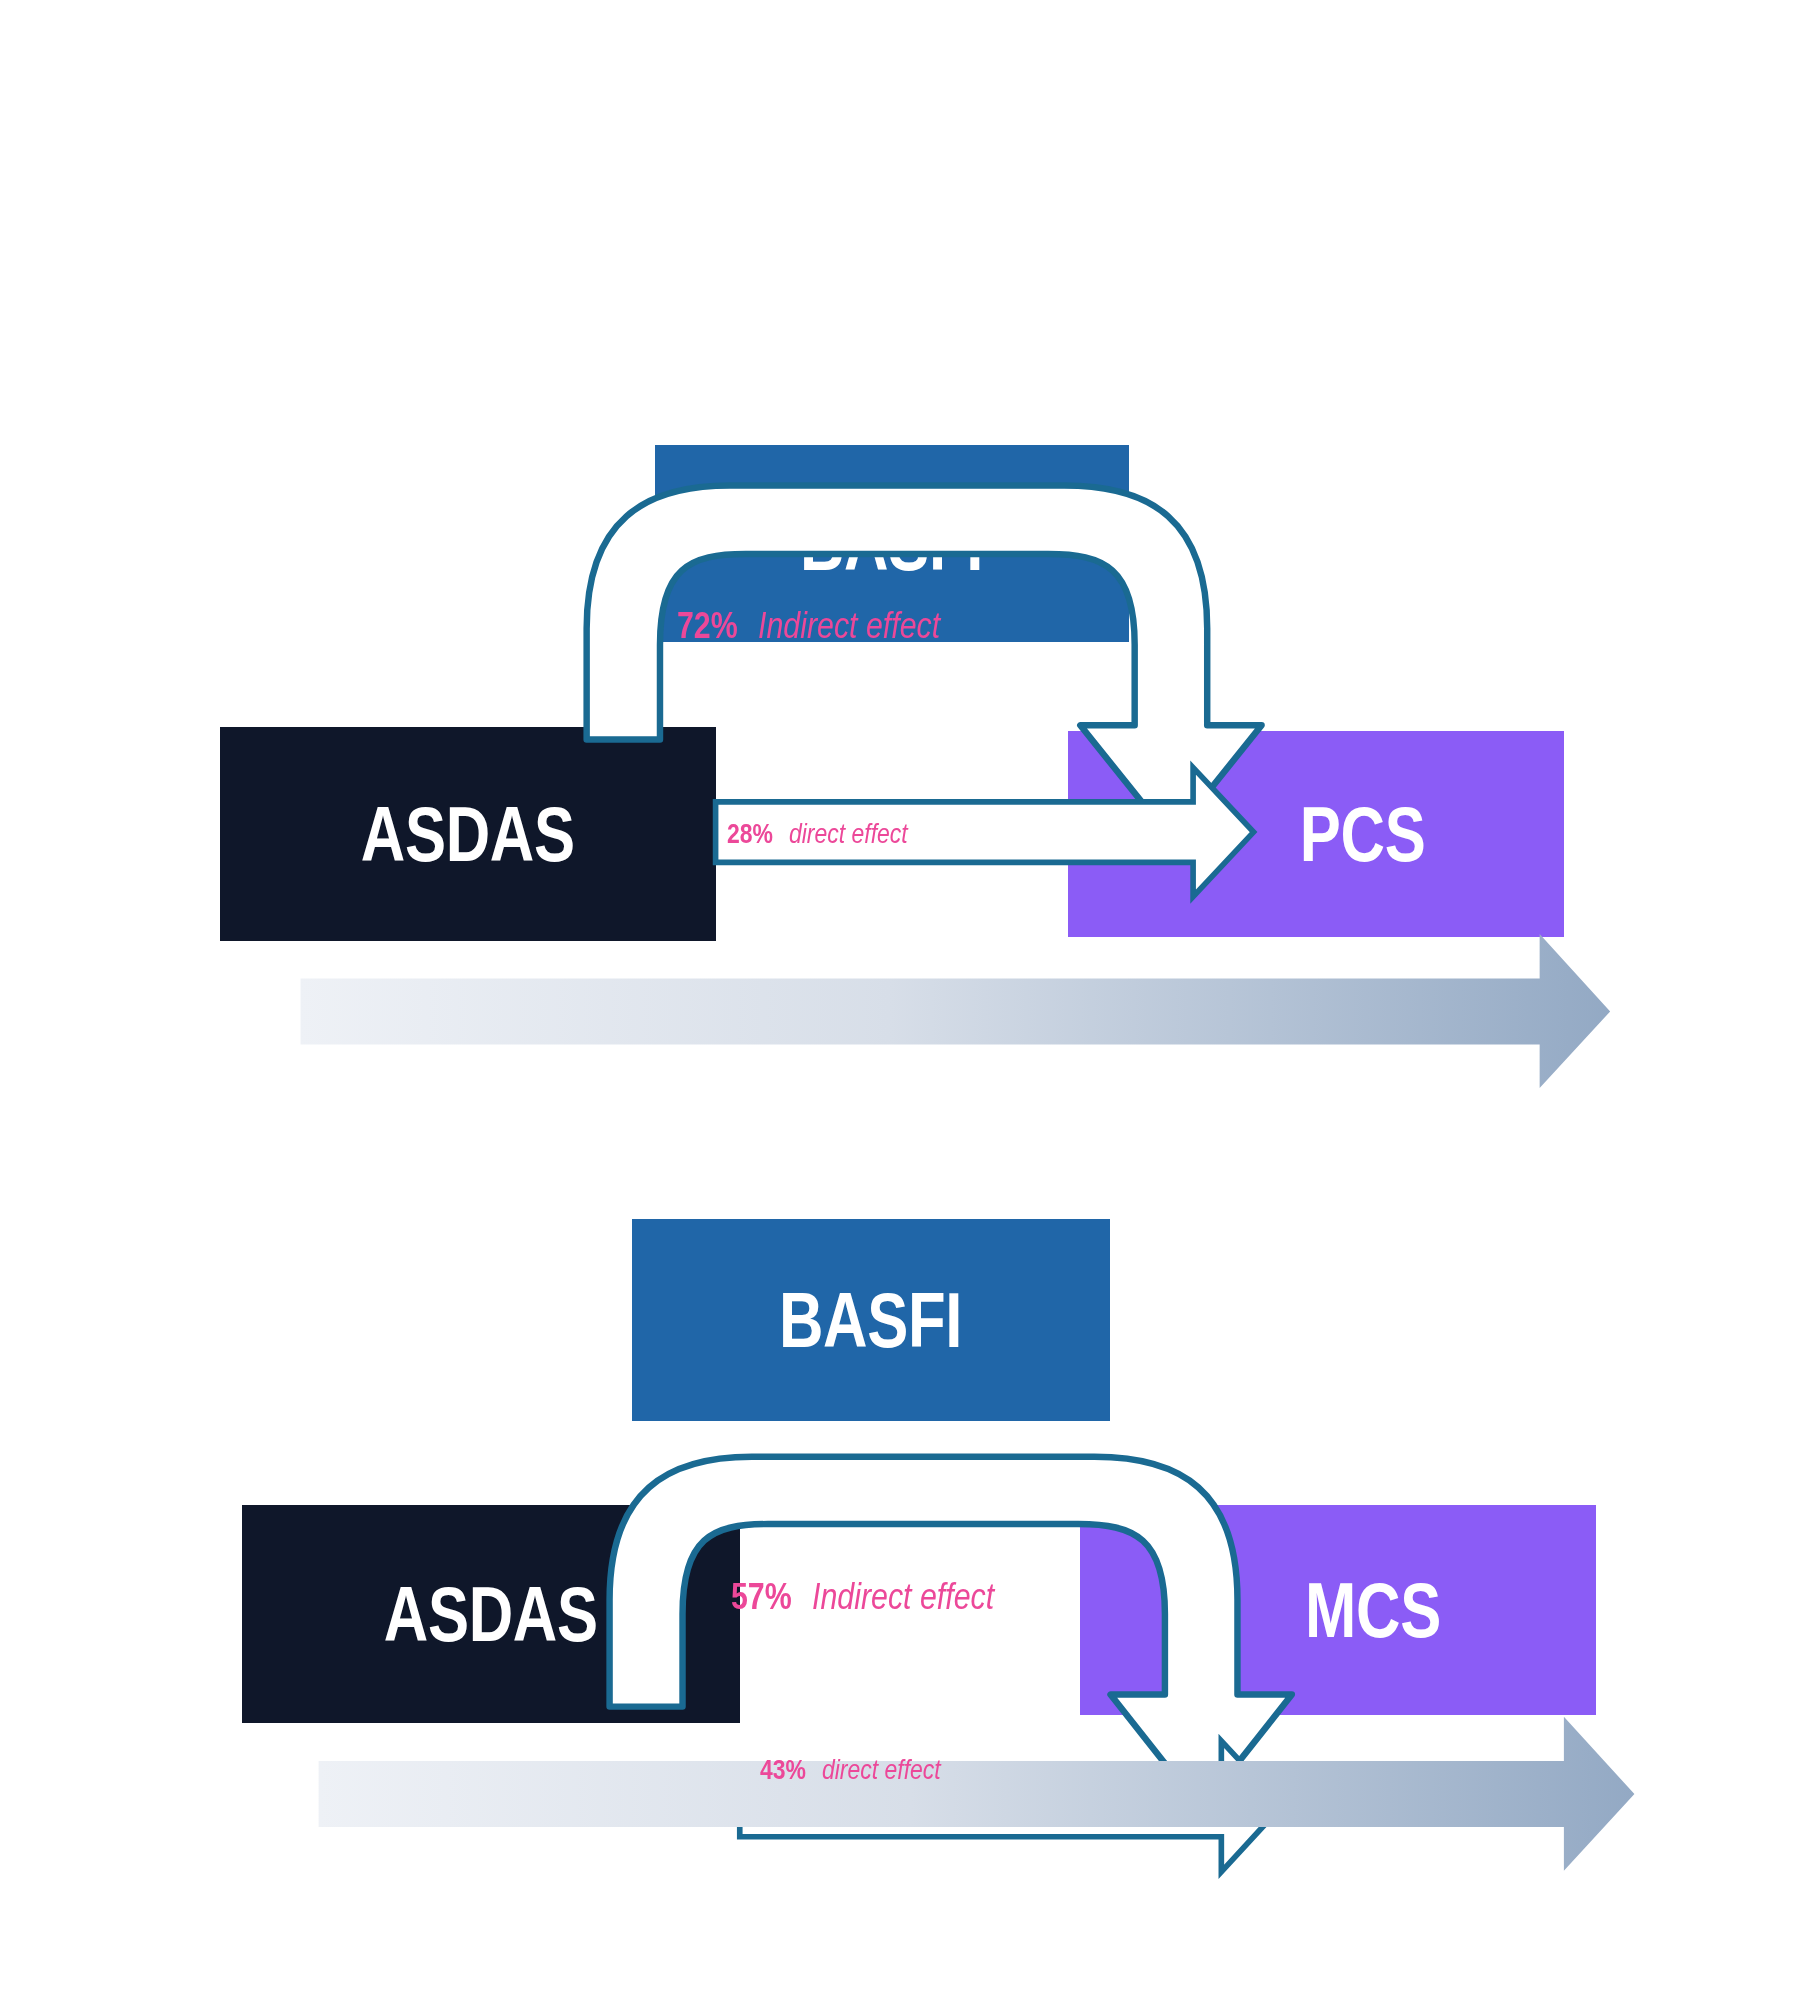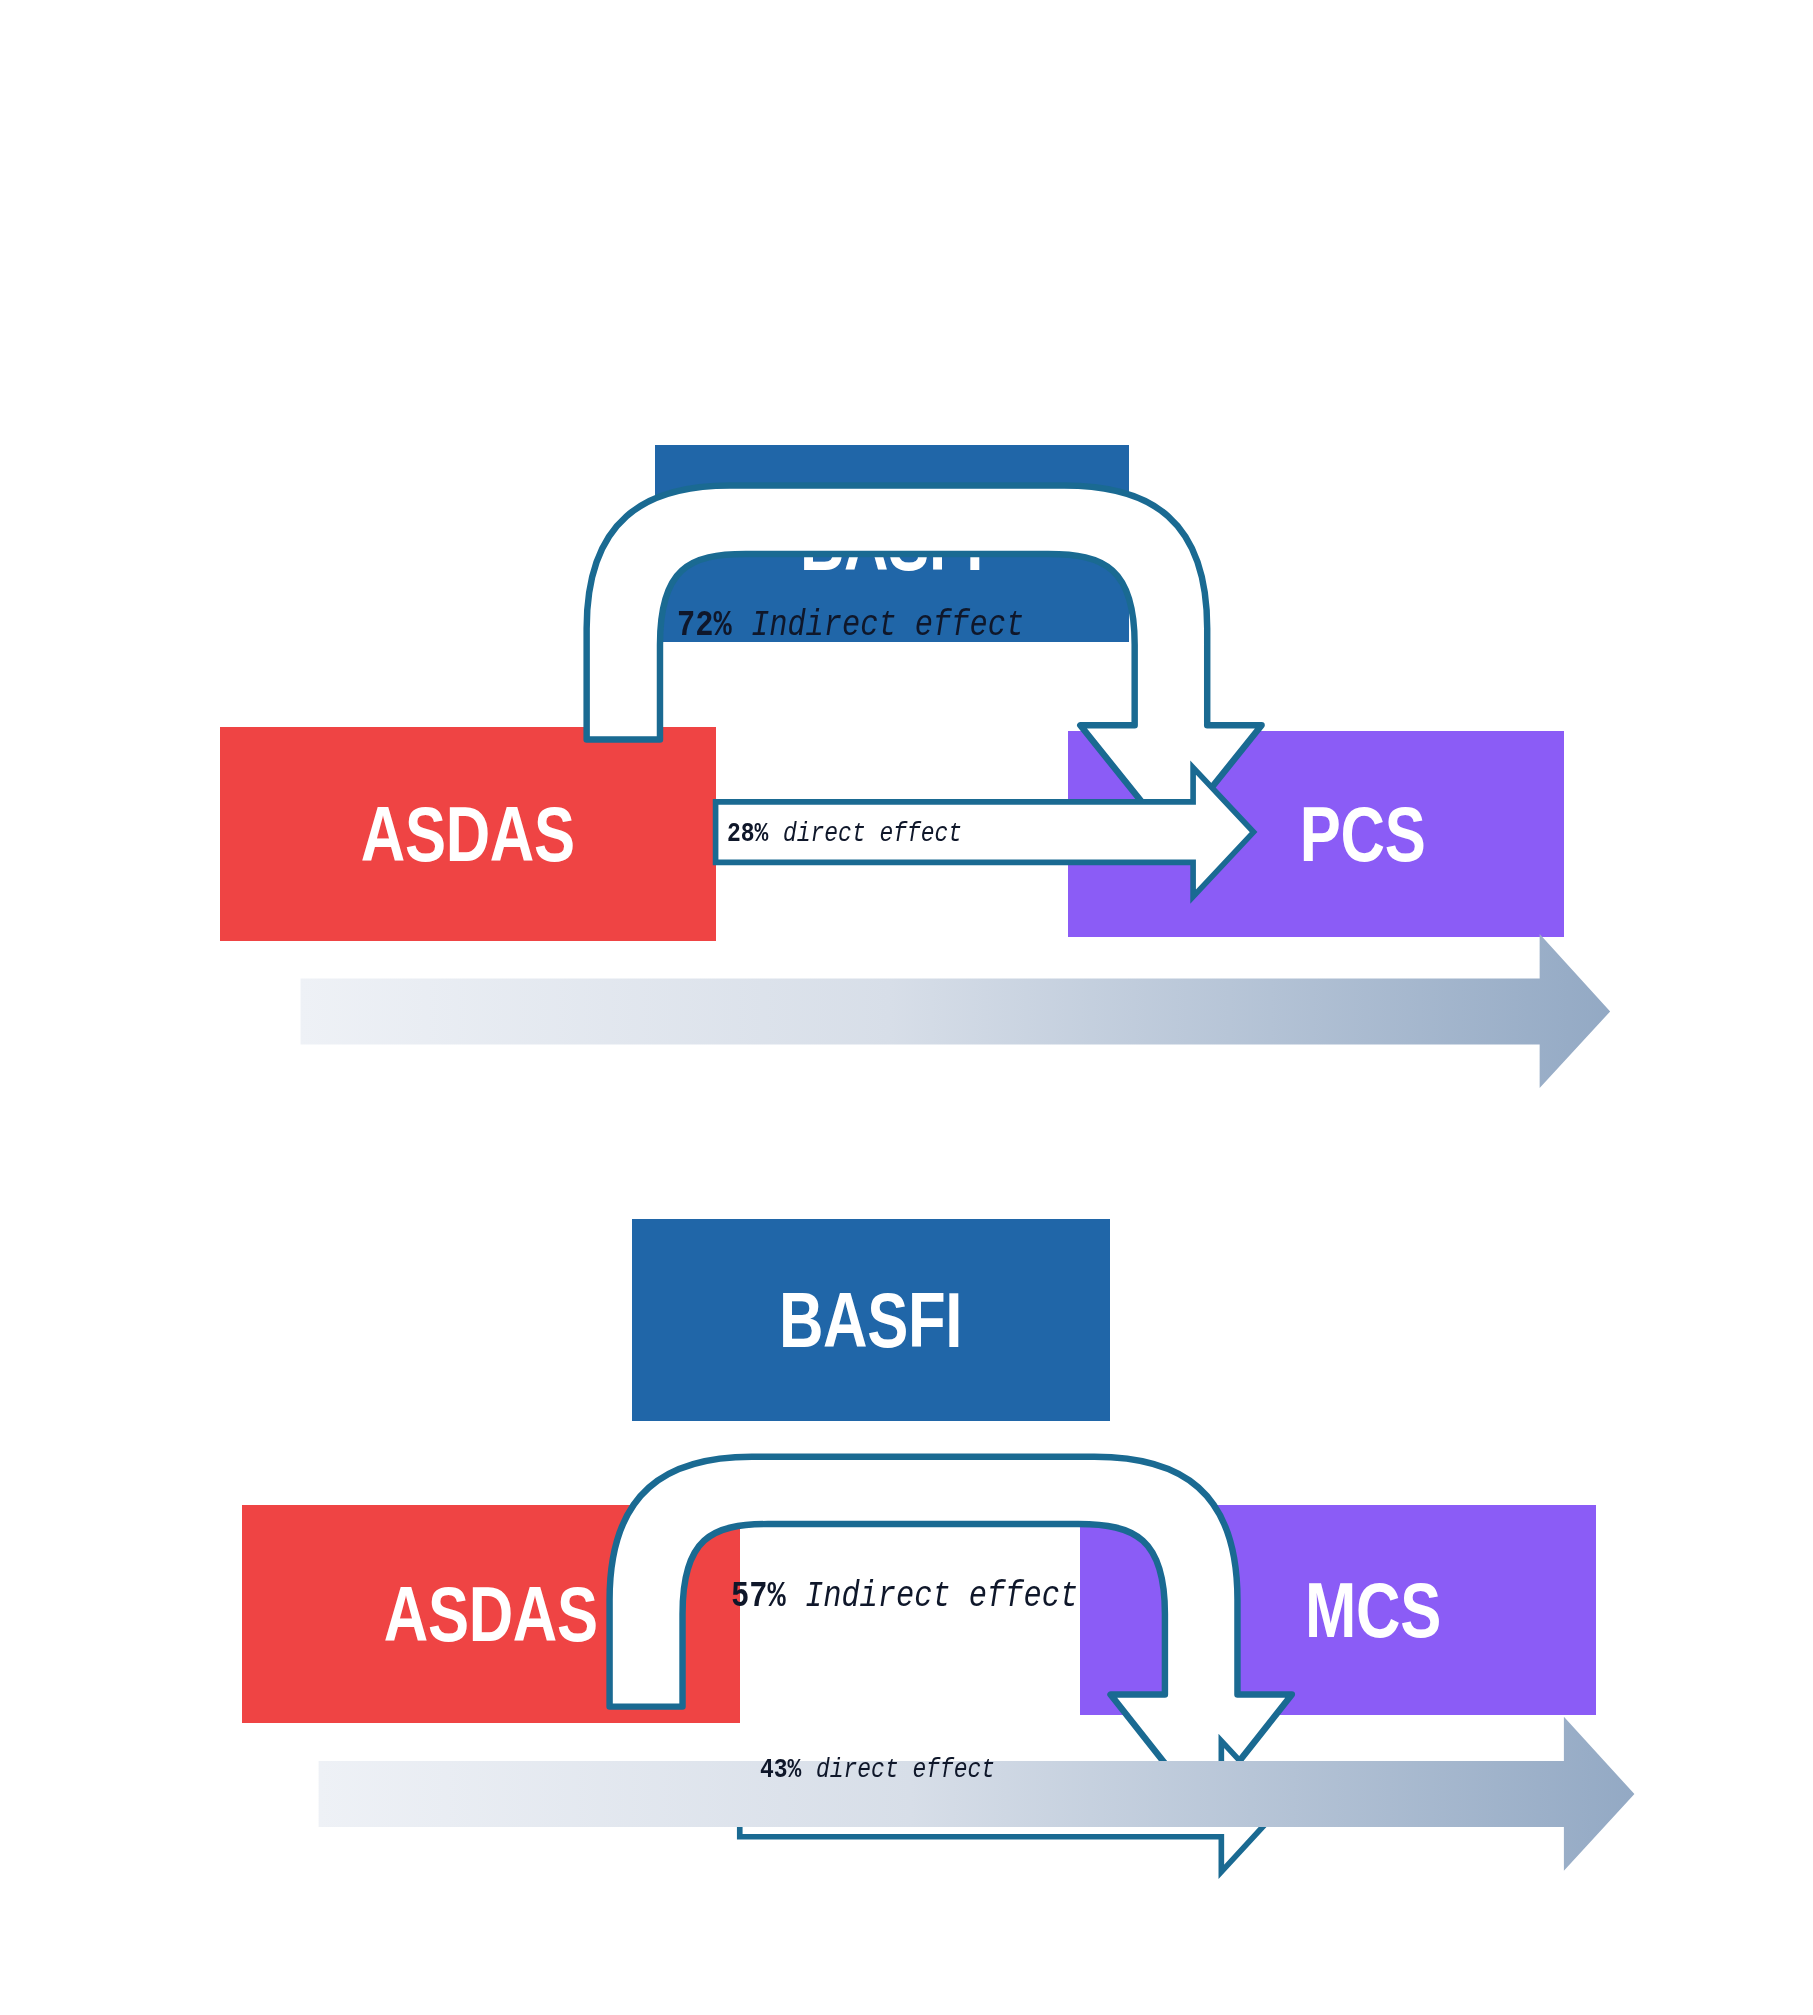--- a/index.html
+++ b/index.html
@@ -16,33 +16,33 @@
     color:#ffffff;
     font-family:"Liberation Sans",sans-serif;
     font-weight:700;
     letter-spacing:-0.4px;
     line-height:1;
     white-space:nowrap;
     transform-origin:center center;
   }
   .node span{display:block;transform:scaleX(.80);}
   .node-mediator{background:#2066A8;z-index:3;margin-top:44px;}
-  .node-exposure{background:#ef4444;z-index:4;}
+  .node-exposure{background:#0f172a;z-index:4;}
   .node-outcome{background:#8b5cf6;z-index:2;}
 
   
   .arrows{position:absolute;left:0;top:0;overflow:visible;z-index:6;pointer-events:none;}
 
   
   .eff-label{
     position:absolute;
     z-index:9;
-    color:#0f172a;
+    color:#ec4899;
     white-space:nowrap;
-    font-family:Liberation Mono, monospace;
+    font-family:Liberation Sans, sans-serif;
     line-height:1;
   }
   .eff-label .pct{font-weight:700;font-style:normal;display:inline-block;transform:scaleX(.82);transform-origin:left center;}
   .eff-label .txt{font-weight:400;font-style:italic;display:inline-block;transform:scaleX(.82);transform-origin:left center;}
   .lbl-indirect{font-size:37px;}
   .lbl-direct{font-size:28px;}
   .tl-tick{
     position:absolute;z-index:5;color:#000;
     font-weight:700;font-style:italic;
     font-family:"Liberation Sans",sans-serif;

